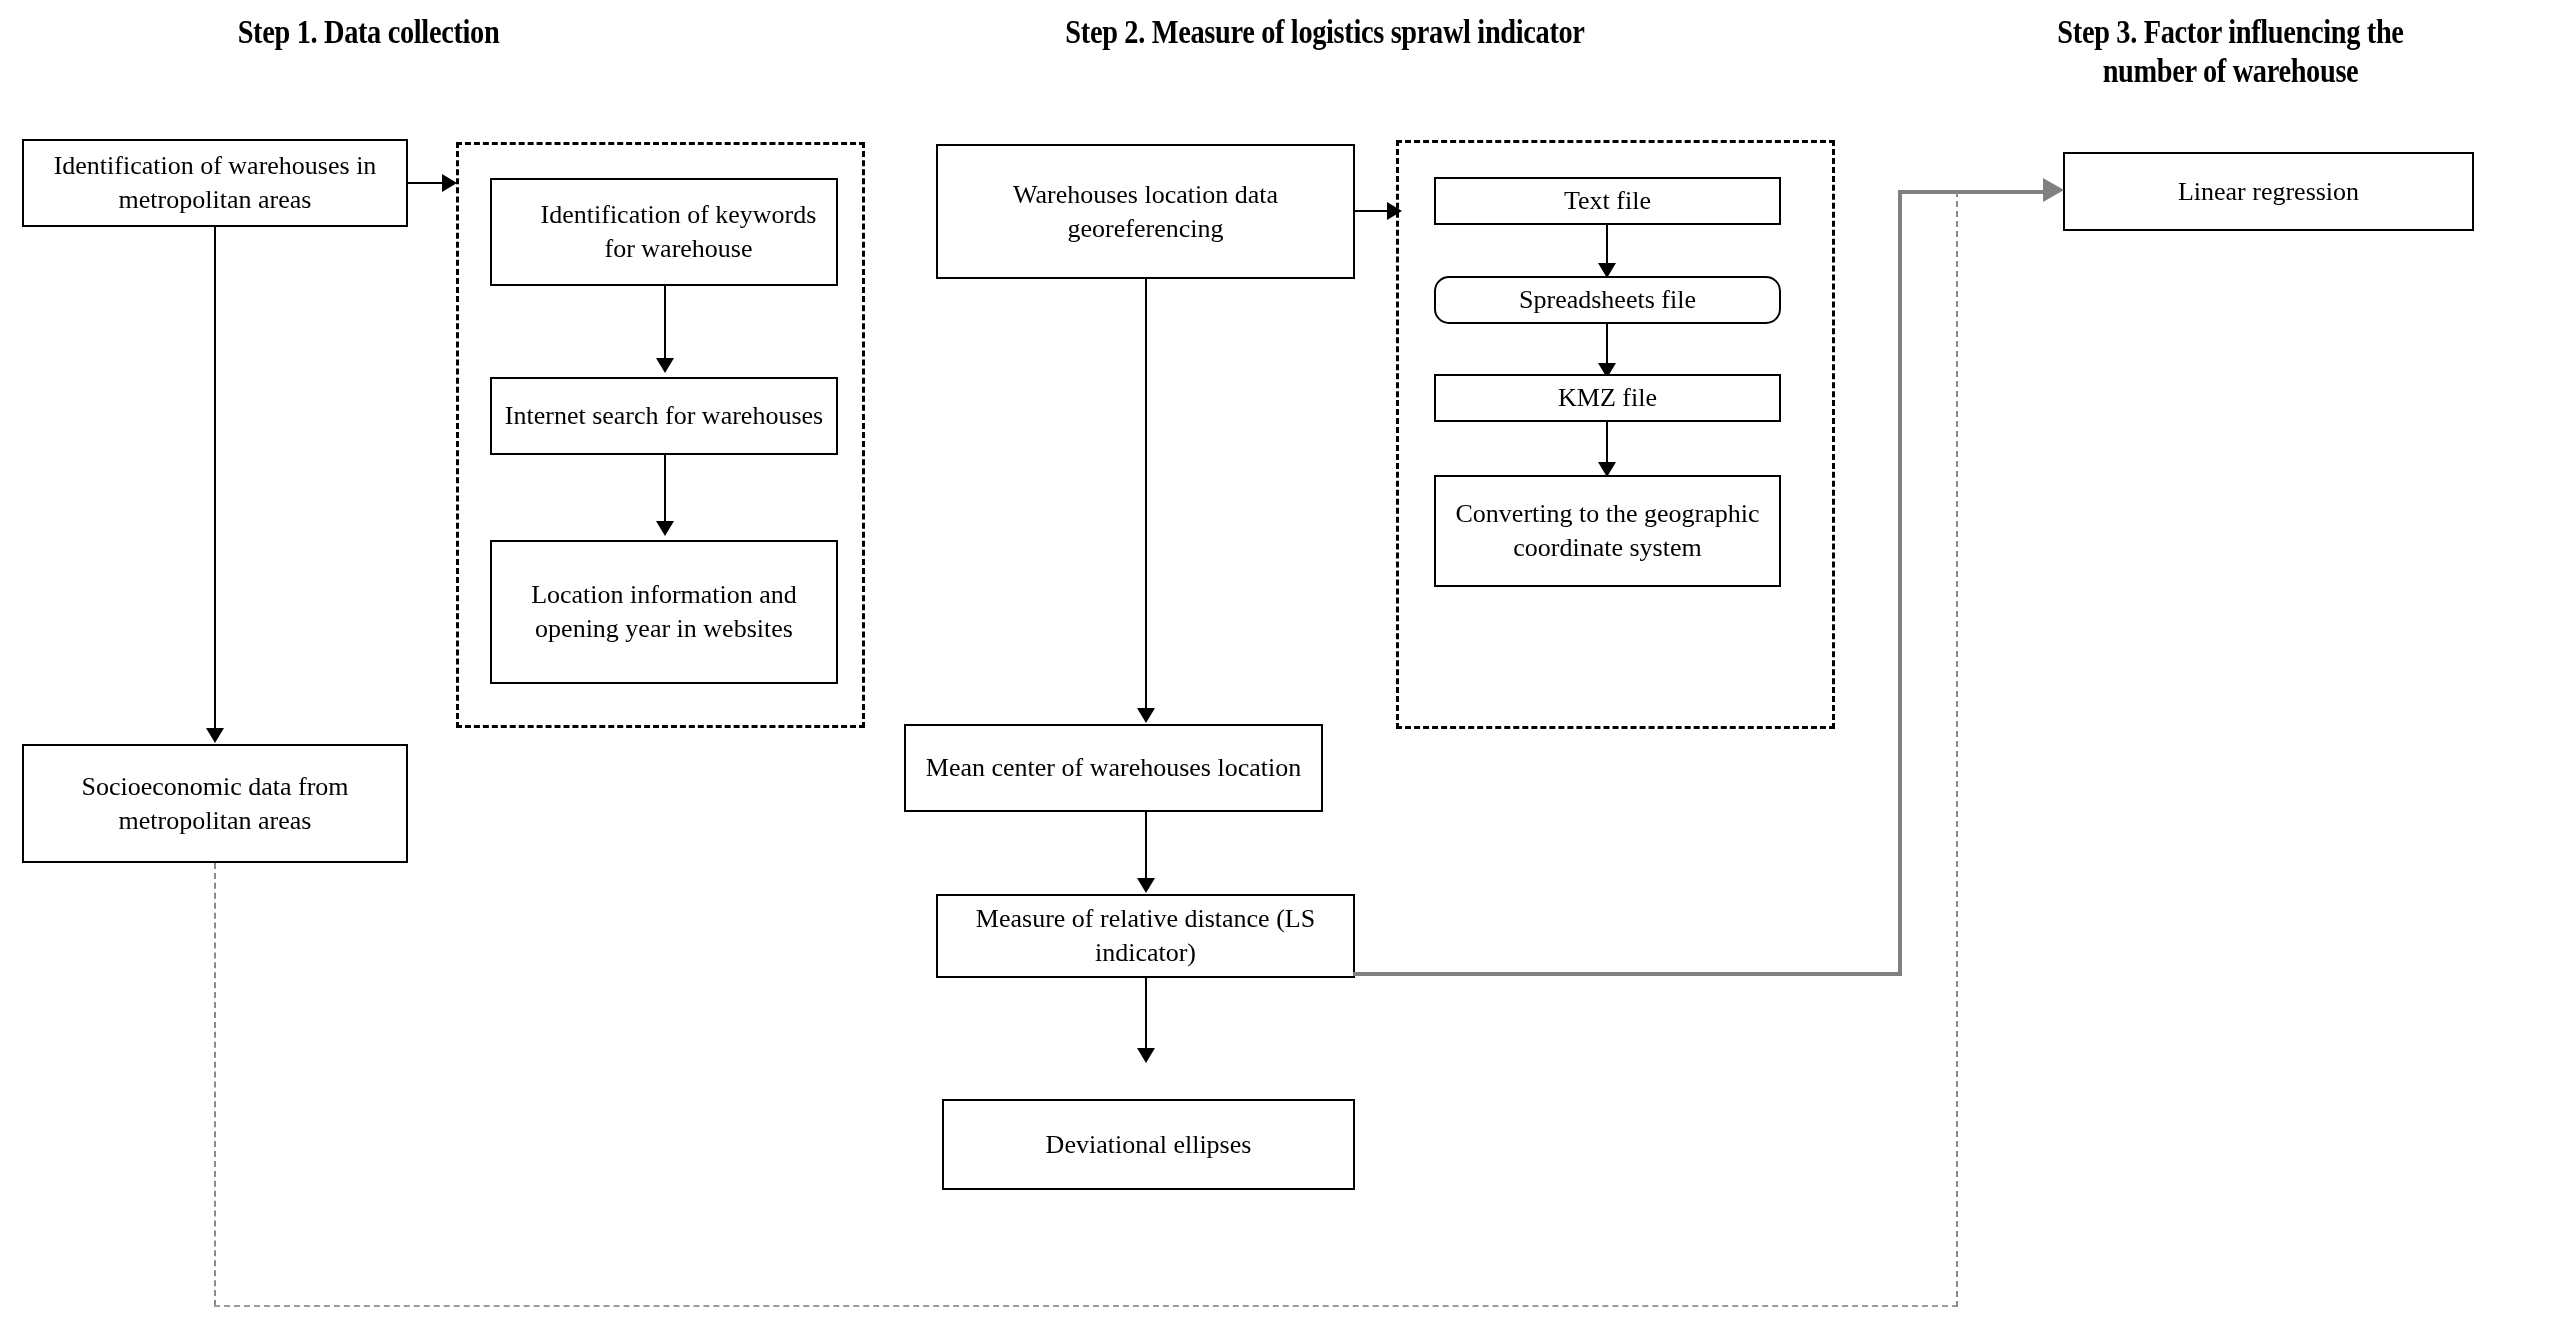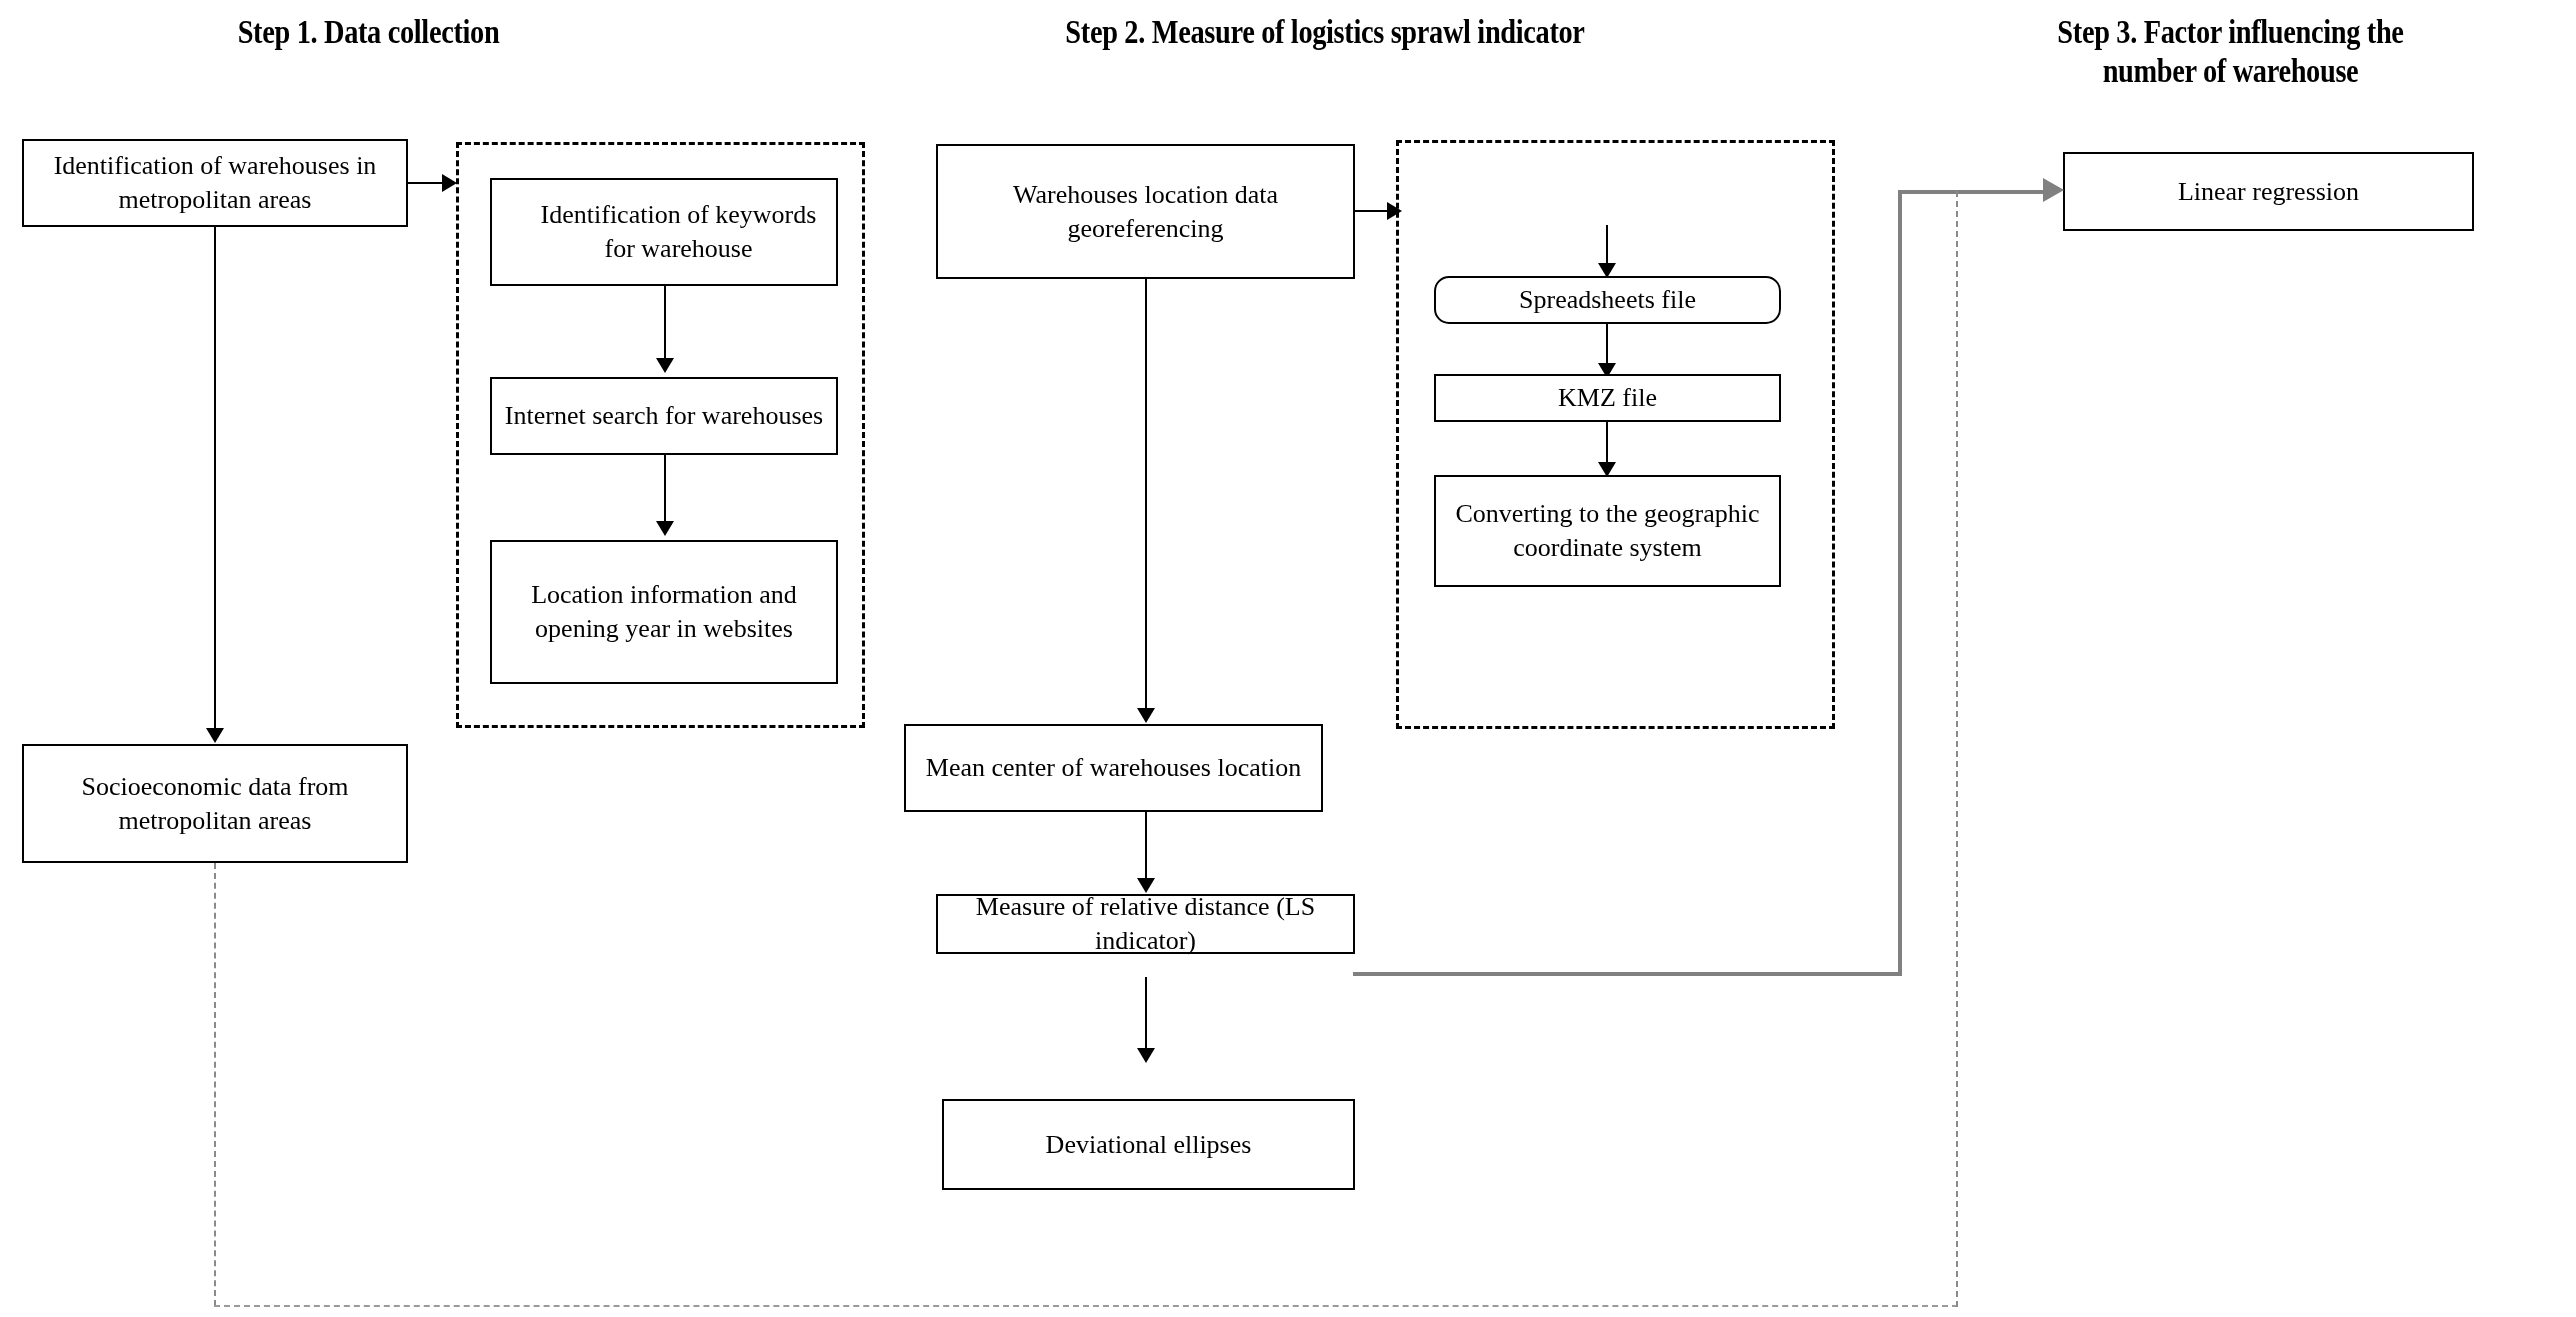--- a/index.html
+++ b/index.html
@@ -113,20 +113,21 @@
   <div class="node" style="left:936px;top:144px;width:419px;height:135px;">Warehouses location data georeferencing</div>
 
   <div class="ln h" style="left:1355px;top:210px;width:34px;"></div>
   <div class="arrow-right" style="left:1387px;top:202px;"></div>
 
   <div class="ln v" style="left:1145px;top:278px;height:436px;"></div>
   <div class="arrow-down" style="left:1137px;top:708px;"></div>
 
   <div class="group" style="left:1396px;top:140px;width:439px;height:589px;"></div>
 
+  <div class="node" style="left:1434px;top:177px;width:347px;height:48px;">Text file</div>
 
   <div class="ln v" style="left:1606px;top:225px;height:42px;"></div>
   <div class="arrow-down" style="left:1598px;top:263px;"></div>
 
   <div class="node" style="left:1434px;top:276px;width:347px;height:48px;border-radius:15px;">Spreadsheets  file</div>
 
   <div class="ln v" style="left:1606px;top:324px;height:42px;"></div>
   <div class="arrow-down" style="left:1598px;top:363px;"></div>
 
   <div class="node" style="left:1434px;top:374px;width:347px;height:48px;">KMZ  file</div>
@@ -134,21 +135,21 @@
   <div class="ln v" style="left:1606px;top:422px;height:44px;"></div>
   <div class="arrow-down" style="left:1598px;top:462px;"></div>
 
   <div class="node" style="left:1434px;top:475px;width:347px;height:112px;">Converting to the geographic coordinate system</div>
 
   <div class="node" style="left:904px;top:724px;width:419px;height:88px;">Mean center of warehouses location</div>
 
   <div class="ln v" style="left:1145px;top:812px;height:71px;"></div>
   <div class="arrow-down" style="left:1137px;top:878px;"></div>
 
-  <div class="node" style="left:936px;top:894px;width:419px;height:60px;">Measure of relative distance (LS indicator)</div>
+  <div class="node" style="left:936px;top:894px;width:419px;height:84px;">Measure of relative distance (LS indicator)</div>
 
   <div class="ln v" style="left:1145px;top:977px;height:74px;"></div>
   <div class="arrow-down" style="left:1137px;top:1048px;"></div>
 
   <div class="node" style="left:942px;top:1099px;width:413px;height:91px;">Deviational ellipses</div>
 
   <div class="node" style="left:2063px;top:152px;width:411px;height:79px;">Linear regression</div>
 
   <div class="gln gh" style="left:1353px;top:972px;width:549px;"></div>
   <div class="gln gv" style="left:1898px;top:190px;height:786px;"></div>

